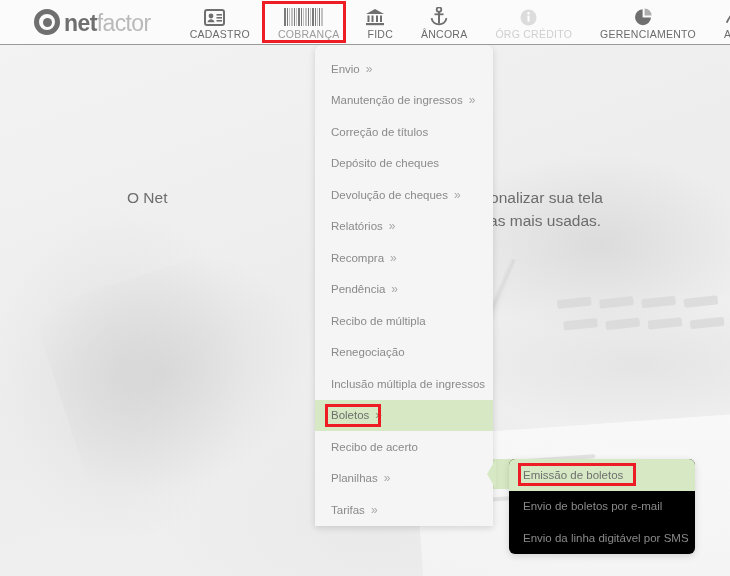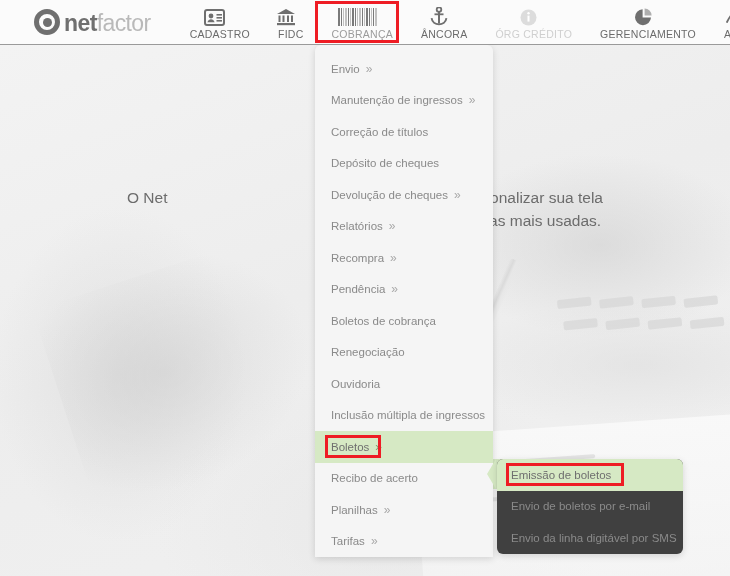--- a/index.html
+++ b/index.html
@@ -179,23 +179,23 @@
   .green-notch {
     position: absolute; left: 487px; top: 459px;
     width: 0; height: 0; z-index: 31;
     border-top: 15px solid transparent;
     border-bottom: 15px solid transparent;
     border-right: 9px solid #d6e9c4;
   }
 
   
   .submenu {
-    position: absolute; left: 497px; top: 459px;
+    position: absolute; left: 509px; top: 459px;
     width: 186px;
-    background: #404040;
+    background: #000000;
     border-radius: 6px;
     box-shadow: 0 2px 7px rgba(0,0,0,.14);
     z-index: 32;
     overflow: hidden;
   }
   .sub-item {
     position: relative;
     height: 31.5px; display: flex; align-items: center;
     padding: 0 10px 0 14px;
     font-size: 11.5px; color: #8a8a8a; white-space: nowrap;
@@ -272,59 +272,59 @@
               <path d="M3.4 13.2c.6-2 2-3 3.6-3s3 1 3.6 3z" fill="#6f6f6f"></path>
               <rect x="12.5" y="5" width="5.5" height="1.6" fill="#6f6f6f"></rect>
               <rect x="12.5" y="8" width="5.5" height="1.6" fill="#6f6f6f"></rect>
               <rect x="12.5" y="11" width="5.5" height="1.6" fill="#6f6f6f"></rect>
             </svg>
         </span>
         <span class="nav-label">CADASTRO</span>
       </div>
 
 
+      <div class="nav-item active">
+        <span class="nav-ico">
+          <span class="ico-barcode">
+            <i class="t"></i>
+              <i></i>
+              <i class="l"></i>
+              <i class="t l"></i>
+              <i></i>
+              <i class="l"></i>
+              <i class="t"></i>
+              <i></i>
+              <i class="l"></i>
+              <i class="t l"></i>
+              <i></i>
+              <i class="l"></i>
+              <i class="t"></i>
+              <i></i>
+              <i class="l"></i>
+              <i></i>
+              <i class="t l"></i>
+          </span>
+        </span>
+        <span class="nav-label">COBRANÇA</span>
+      </div>
+
       <div class="nav-item">
         <span class="nav-ico">
           <svg width="20" height="18" viewBox="0 0 20 18">
               <path d="M10 1 19 6H1z" fill="#6f6f6f"></path>
               <rect x="2.5" y="7.5" width="2" height="6.5" fill="#6f6f6f"></rect>
               <rect x="6.5" y="7.5" width="2" height="6.5" fill="#6f6f6f"></rect>
               <rect x="11" y="7.5" width="2" height="6.5" fill="#6f6f6f"></rect>
               <rect x="15" y="7.5" width="2" height="6.5" fill="#6f6f6f"></rect>
               <rect x="1" y="15" width="18" height="2.2" fill="#6f6f6f"></rect>
             </svg>
         </span>
         <span class="nav-label">FIDC</span>
       </div>
 
-      <div class="nav-item active">
-        <span class="nav-ico">
-          <span class="ico-barcode">
-            <i class="t"></i>
-              <i></i>
-              <i class="l"></i>
-              <i class="t l"></i>
-              <i></i>
-              <i class="l"></i>
-              <i class="t"></i>
-              <i></i>
-              <i class="l"></i>
-              <i class="t l"></i>
-              <i></i>
-              <i class="l"></i>
-              <i class="t"></i>
-              <i></i>
-              <i class="l"></i>
-              <i></i>
-              <i class="t l"></i>
-          </span>
-        </span>
-        <span class="nav-label">COBRANÇA</span>
-      </div>
-
       <div class="nav-item">
         <span class="nav-ico">
           <svg width="18" height="19" viewBox="0 0 18 19">
               <circle cx="9" cy="2.6" r="2.3" fill="none" stroke="#6f6f6f" stroke-width="1.8"></circle>
               <rect x="8" y="4.6" width="2" height="12" fill="#6f6f6f"></rect>
               <rect x="4.5" y="6.4" width="9" height="1.8" fill="#6f6f6f"></rect>
               <path d="M1.6 11.2c.5 4 3.8 6.2 7.4 6.2s6.9-2.2 7.4-6.2" fill="none" stroke="#6f6f6f" stroke-width="1.9"></path>
             </svg>
         </span>
         <span class="nav-label">ÂNCORA</span>
@@ -401,30 +401,27 @@
       <span>Recompra</span>
       <span class="chev">»</span>
     </div>
 
     <div class="menu-item">
       <span>Pendência</span>
       <span class="chev">»</span>
     </div>
 
     <div class="menu-item">
-      <span>Boletos de cobrança</span>
+      <span>Recibo de múltipla</span>
     </div>
 
     <div class="menu-item">
       <span>Renegociação</span>
     </div>
 
-    <div class="menu-item">
-      <span>Ouvidoria</span>
-    </div>
 
     <div class="menu-item">
       <span>Inclusão múltipla de ingressos</span>
     </div>
 
     <div class="menu-item hl">
       <span>Boletos</span>
       <span class="chev">»</span>
       <span class="redbox"></span>
     </div>

